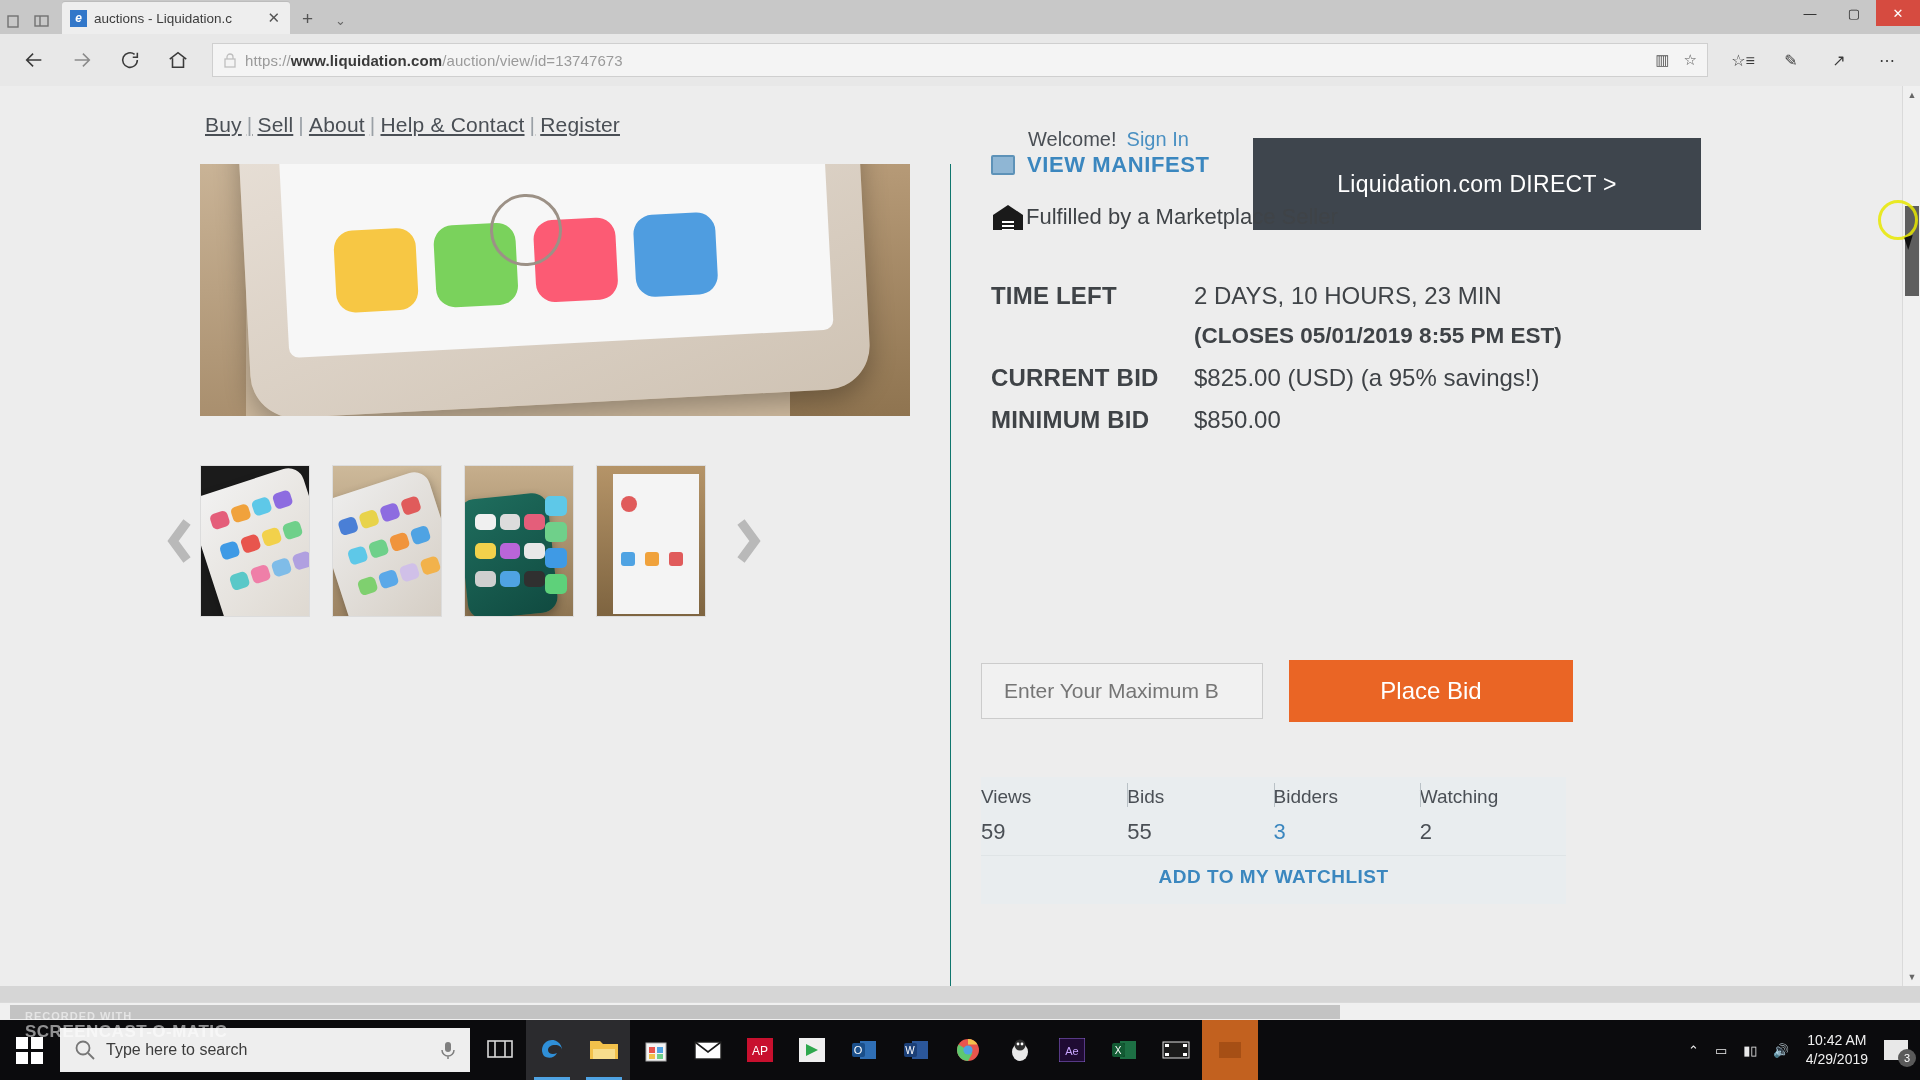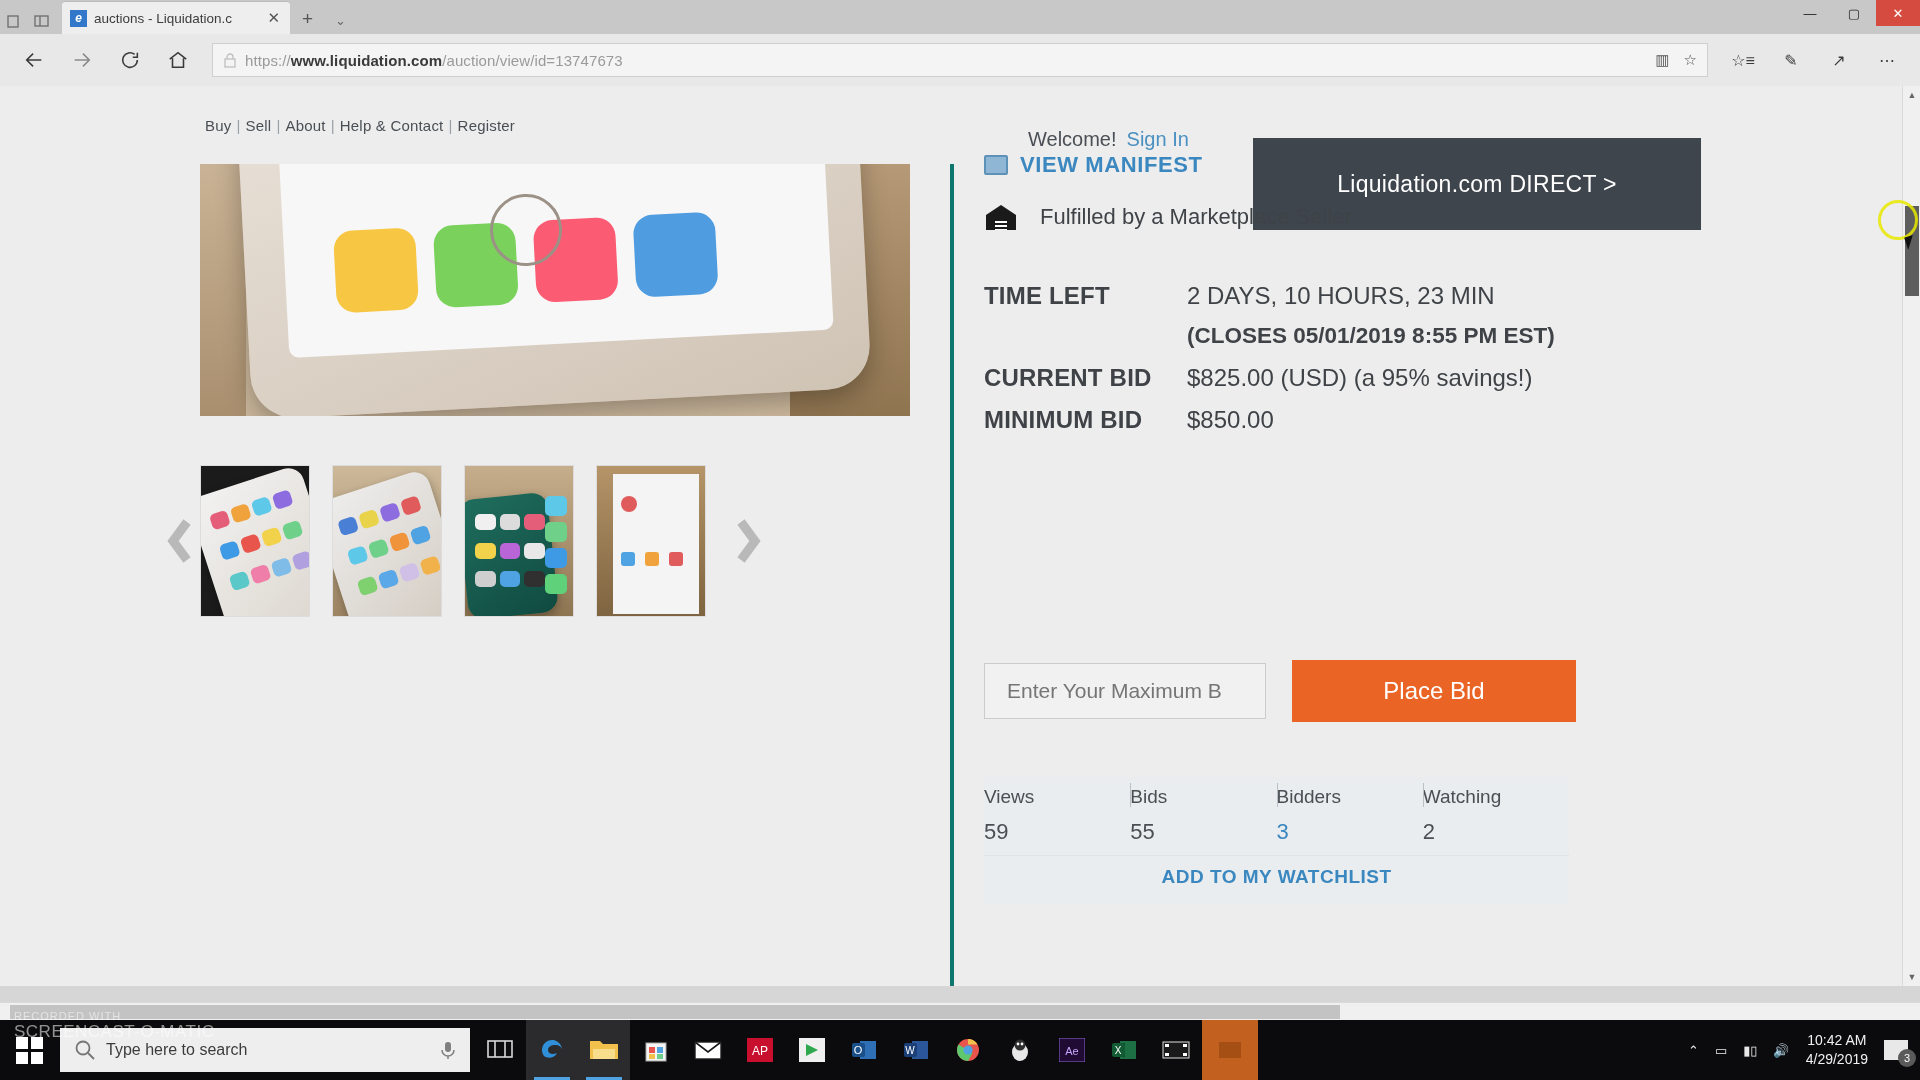--- a/index.html
+++ b/index.html
@@ -90,22 +90,23 @@
     background: #ededed;
     overflow: hidden;
   }
   .site-header {
     height: 78px;
     display: flex; align-items: center;
     position: relative;
   }
   .mainnav {
     margin-left: 205px;
-    font-size: 15px; color: #4a4f55;
+    font-size: 21px; color: #4a4f55;
     letter-spacing: .2px;
+    text-decoration: underline;
   }
   .mainnav .sep { color: #9aa0a6; margin: 0 5px; }
   .mainnav a { color: #4a4f55; text-decoration: none; }
   .welcome {
     position: absolute; left: 1028px; top: 26px;
     font-size: 20px; color: #4a4f55; margin-top: 16px;
   }
   .welcome .signin { color: #4a90c2; margin-left: 10px; }
   .direct-banner {
     position: absolute; left: 1253px; top: 52px;
@@ -189,37 +190,37 @@
     position: absolute; inset: 0;
     display: grid; grid-template-columns: repeat(4,1fr);
     gap: 4px; padding: 14px 8px;
   }
   .thumb .t-grid i { border-radius: 5px; display: block; height: 16px; }
 
   
   .detail {
     position: absolute; left: 950px; top: 78px;
     width: 800px; height: 822px;
-    border-left: 4px solid #0f766e;
-    padding-left: 30px;
+    border-left: 1px solid #0f766e;
+    padding-left: 40px;
   }
   .manifest {
     display: flex; align-items: center; gap: 12px;
     font-size: 22px; font-weight: bold; color: #3b87bf;
     letter-spacing: .6px;
     height: 26px; overflow: hidden;
     margin-top: -12px;
   }
   .manifest .mf-icon {
     width: 24px; height: 20px; background: #8fb6d4;
     border: 2px solid #5d92b8; border-radius: 2px;
     display: block;
   }
   .fulfilled {
-    display: flex; align-items: center; gap: 22px;
+    display: flex; align-items: center; gap: 1px;
     margin-top: 24px;
     font-size: 22px; color: #3f4347;
   }
   .house { width: 34px; height: 30px; flex: 0 0 auto; }
 
   .bidtable { margin-top: 44px; }
   .row { display: flex; margin-bottom: 2px; }
   .lbl {
     width: 203px; flex: 0 0 auto;
     font-size: 24px; font-weight: bold; color: #3f4347;
@@ -344,23 +345,23 @@
   .notif-sq { width: 24px; height: 20px; background: #e8e8e8; position: relative; }
   .notif-sq .badge {
     position: absolute; right: -8px; bottom: -7px;
     width: 18px; height: 18px; border-radius: 50%;
     background: #5a5a5a; color: #fff; font-size: 11px;
     display: flex; align-items: center; justify-content: center;
   }
 
   
   .watermark {
-    position: absolute; left: 14px; bottom: 38px;
+    position: absolute; left: 25px; bottom: 38px;
     color: rgba(255,255,255,.55);
-    font-size: 11px; letter-spacing: 1px; font-weight: normal;
+    font-size: 11px; letter-spacing: 1px; font-weight: bold;
     line-height: 1.15; text-transform: uppercase;
     z-index: 50;
   }
   .watermark .big { font-size: 17px; letter-spacing: 0.5px; }
   .ghost-left {
     position: absolute; left: 0; top: 24px;
     font-size: 42px; color: rgba(150,150,150,.30);
     font-weight: bold; letter-spacing: 1px;
     pointer-events: none;
   }

